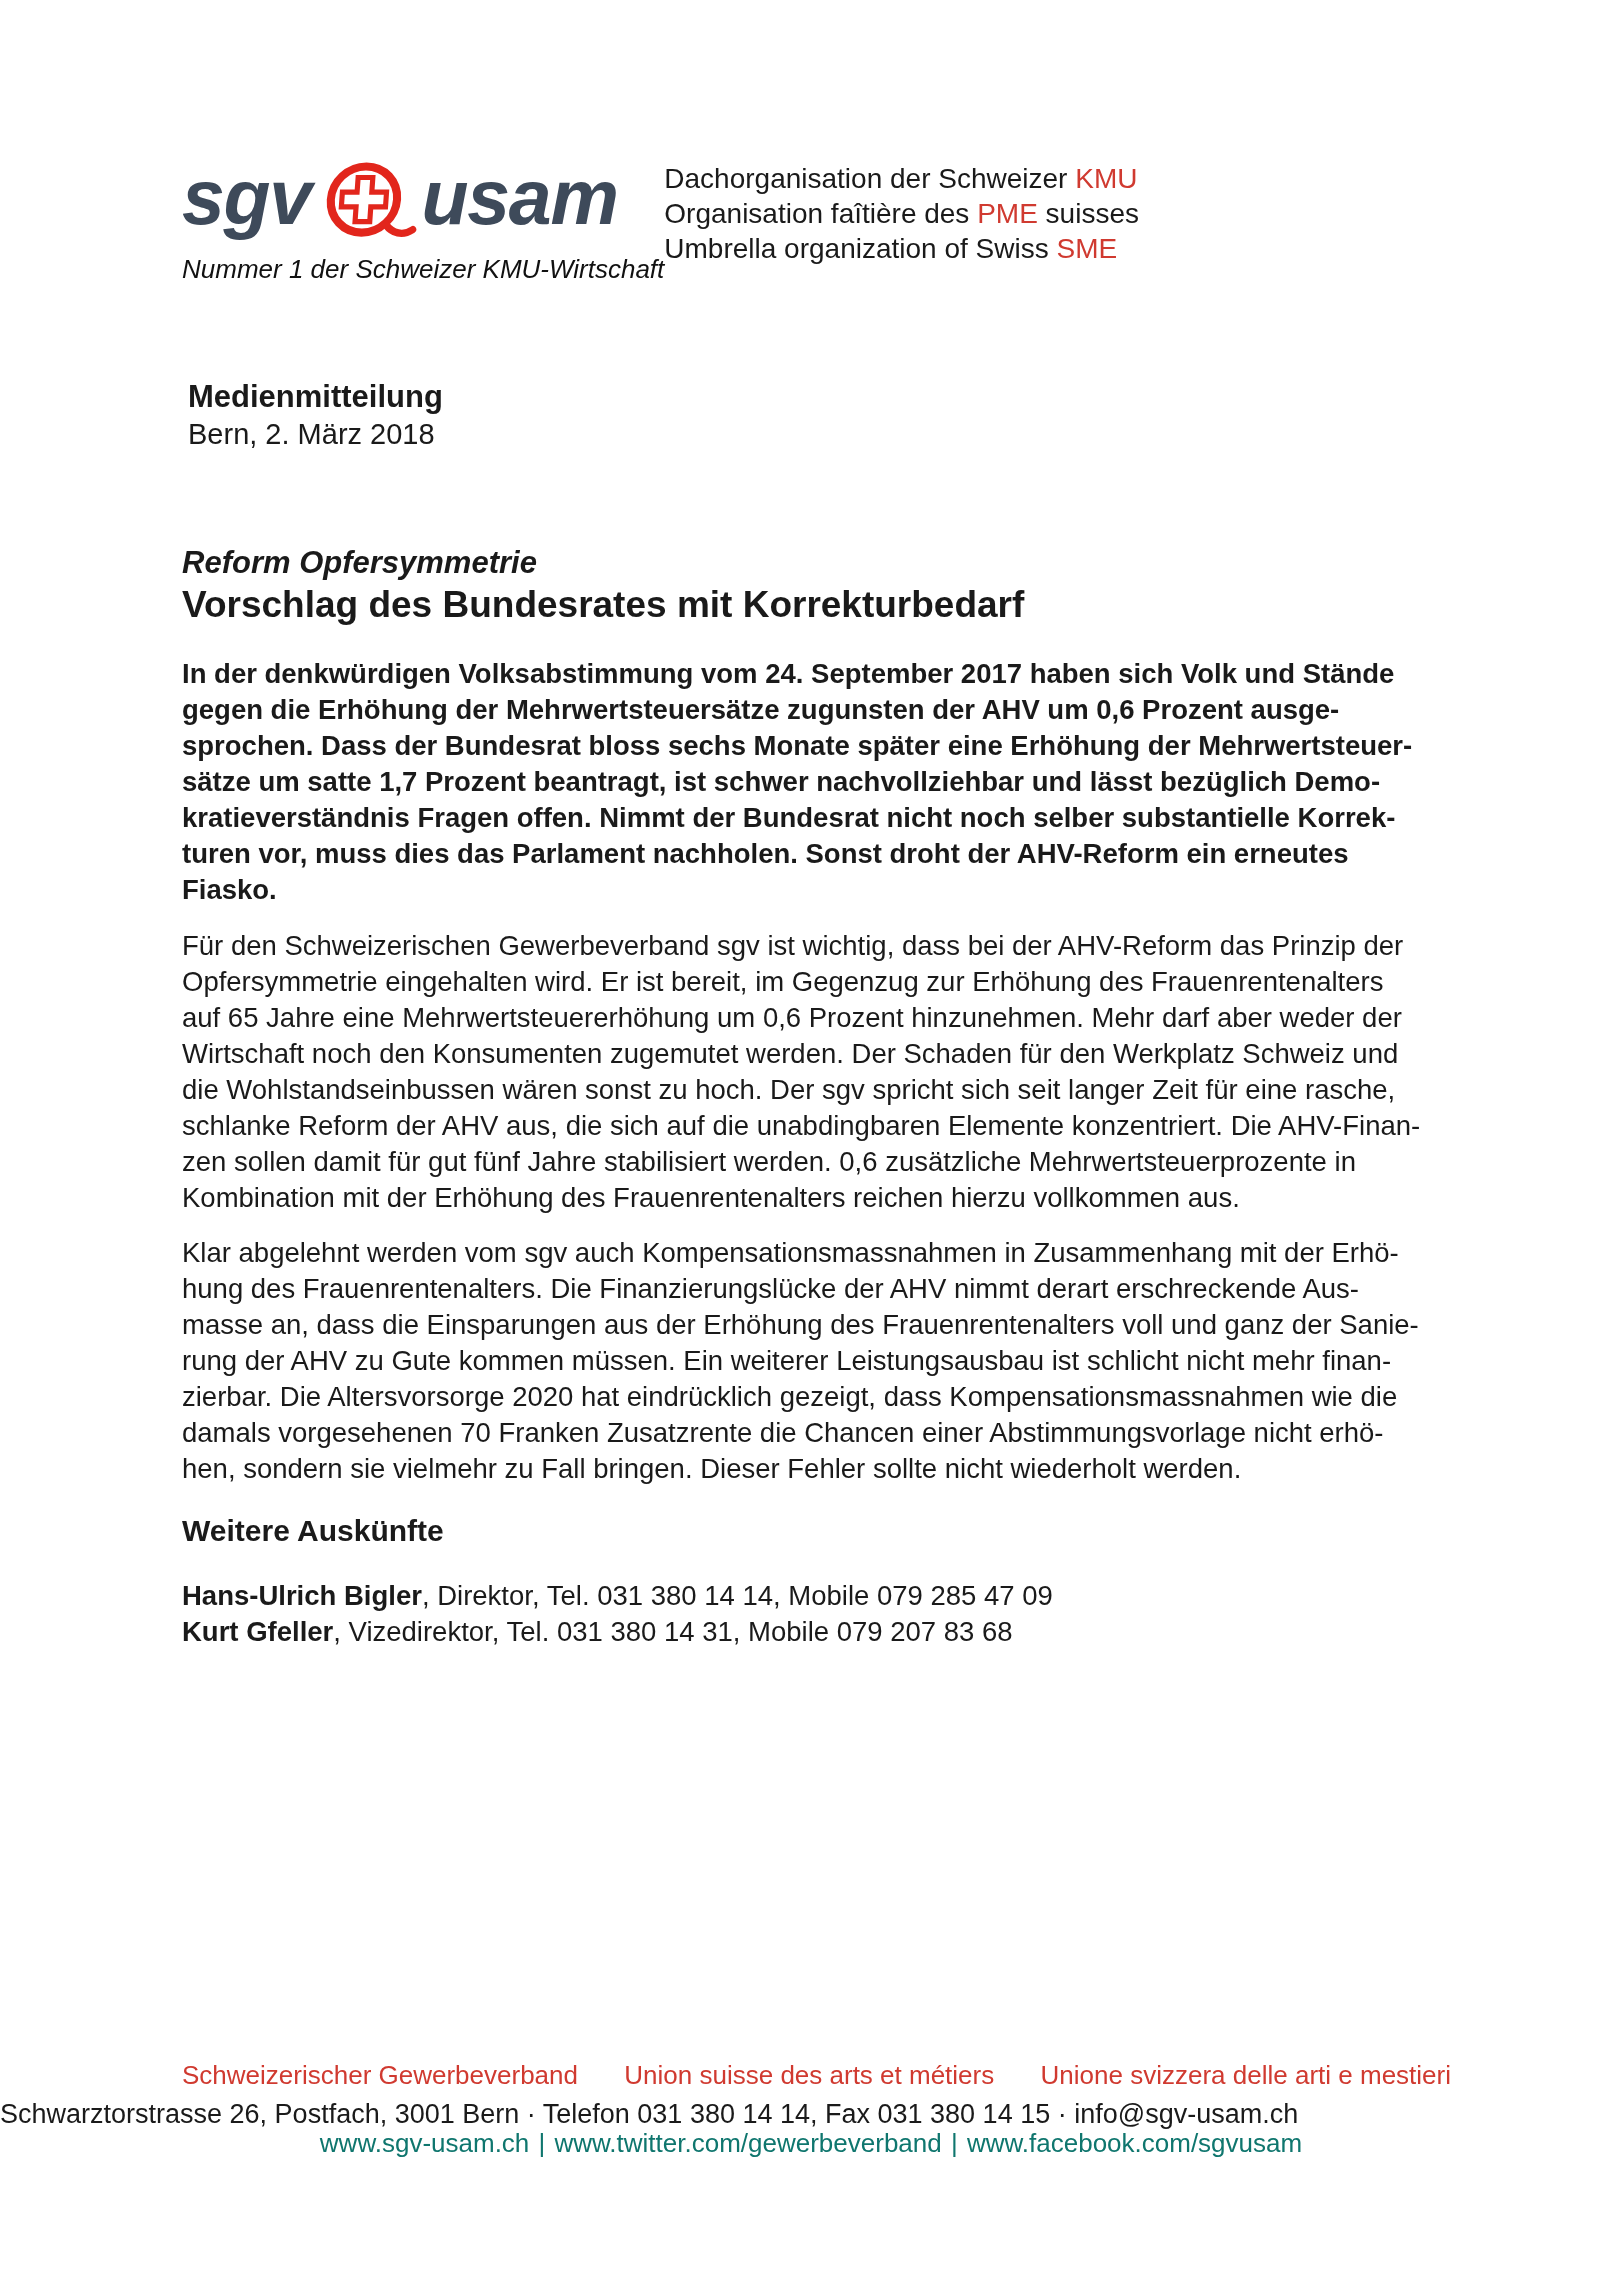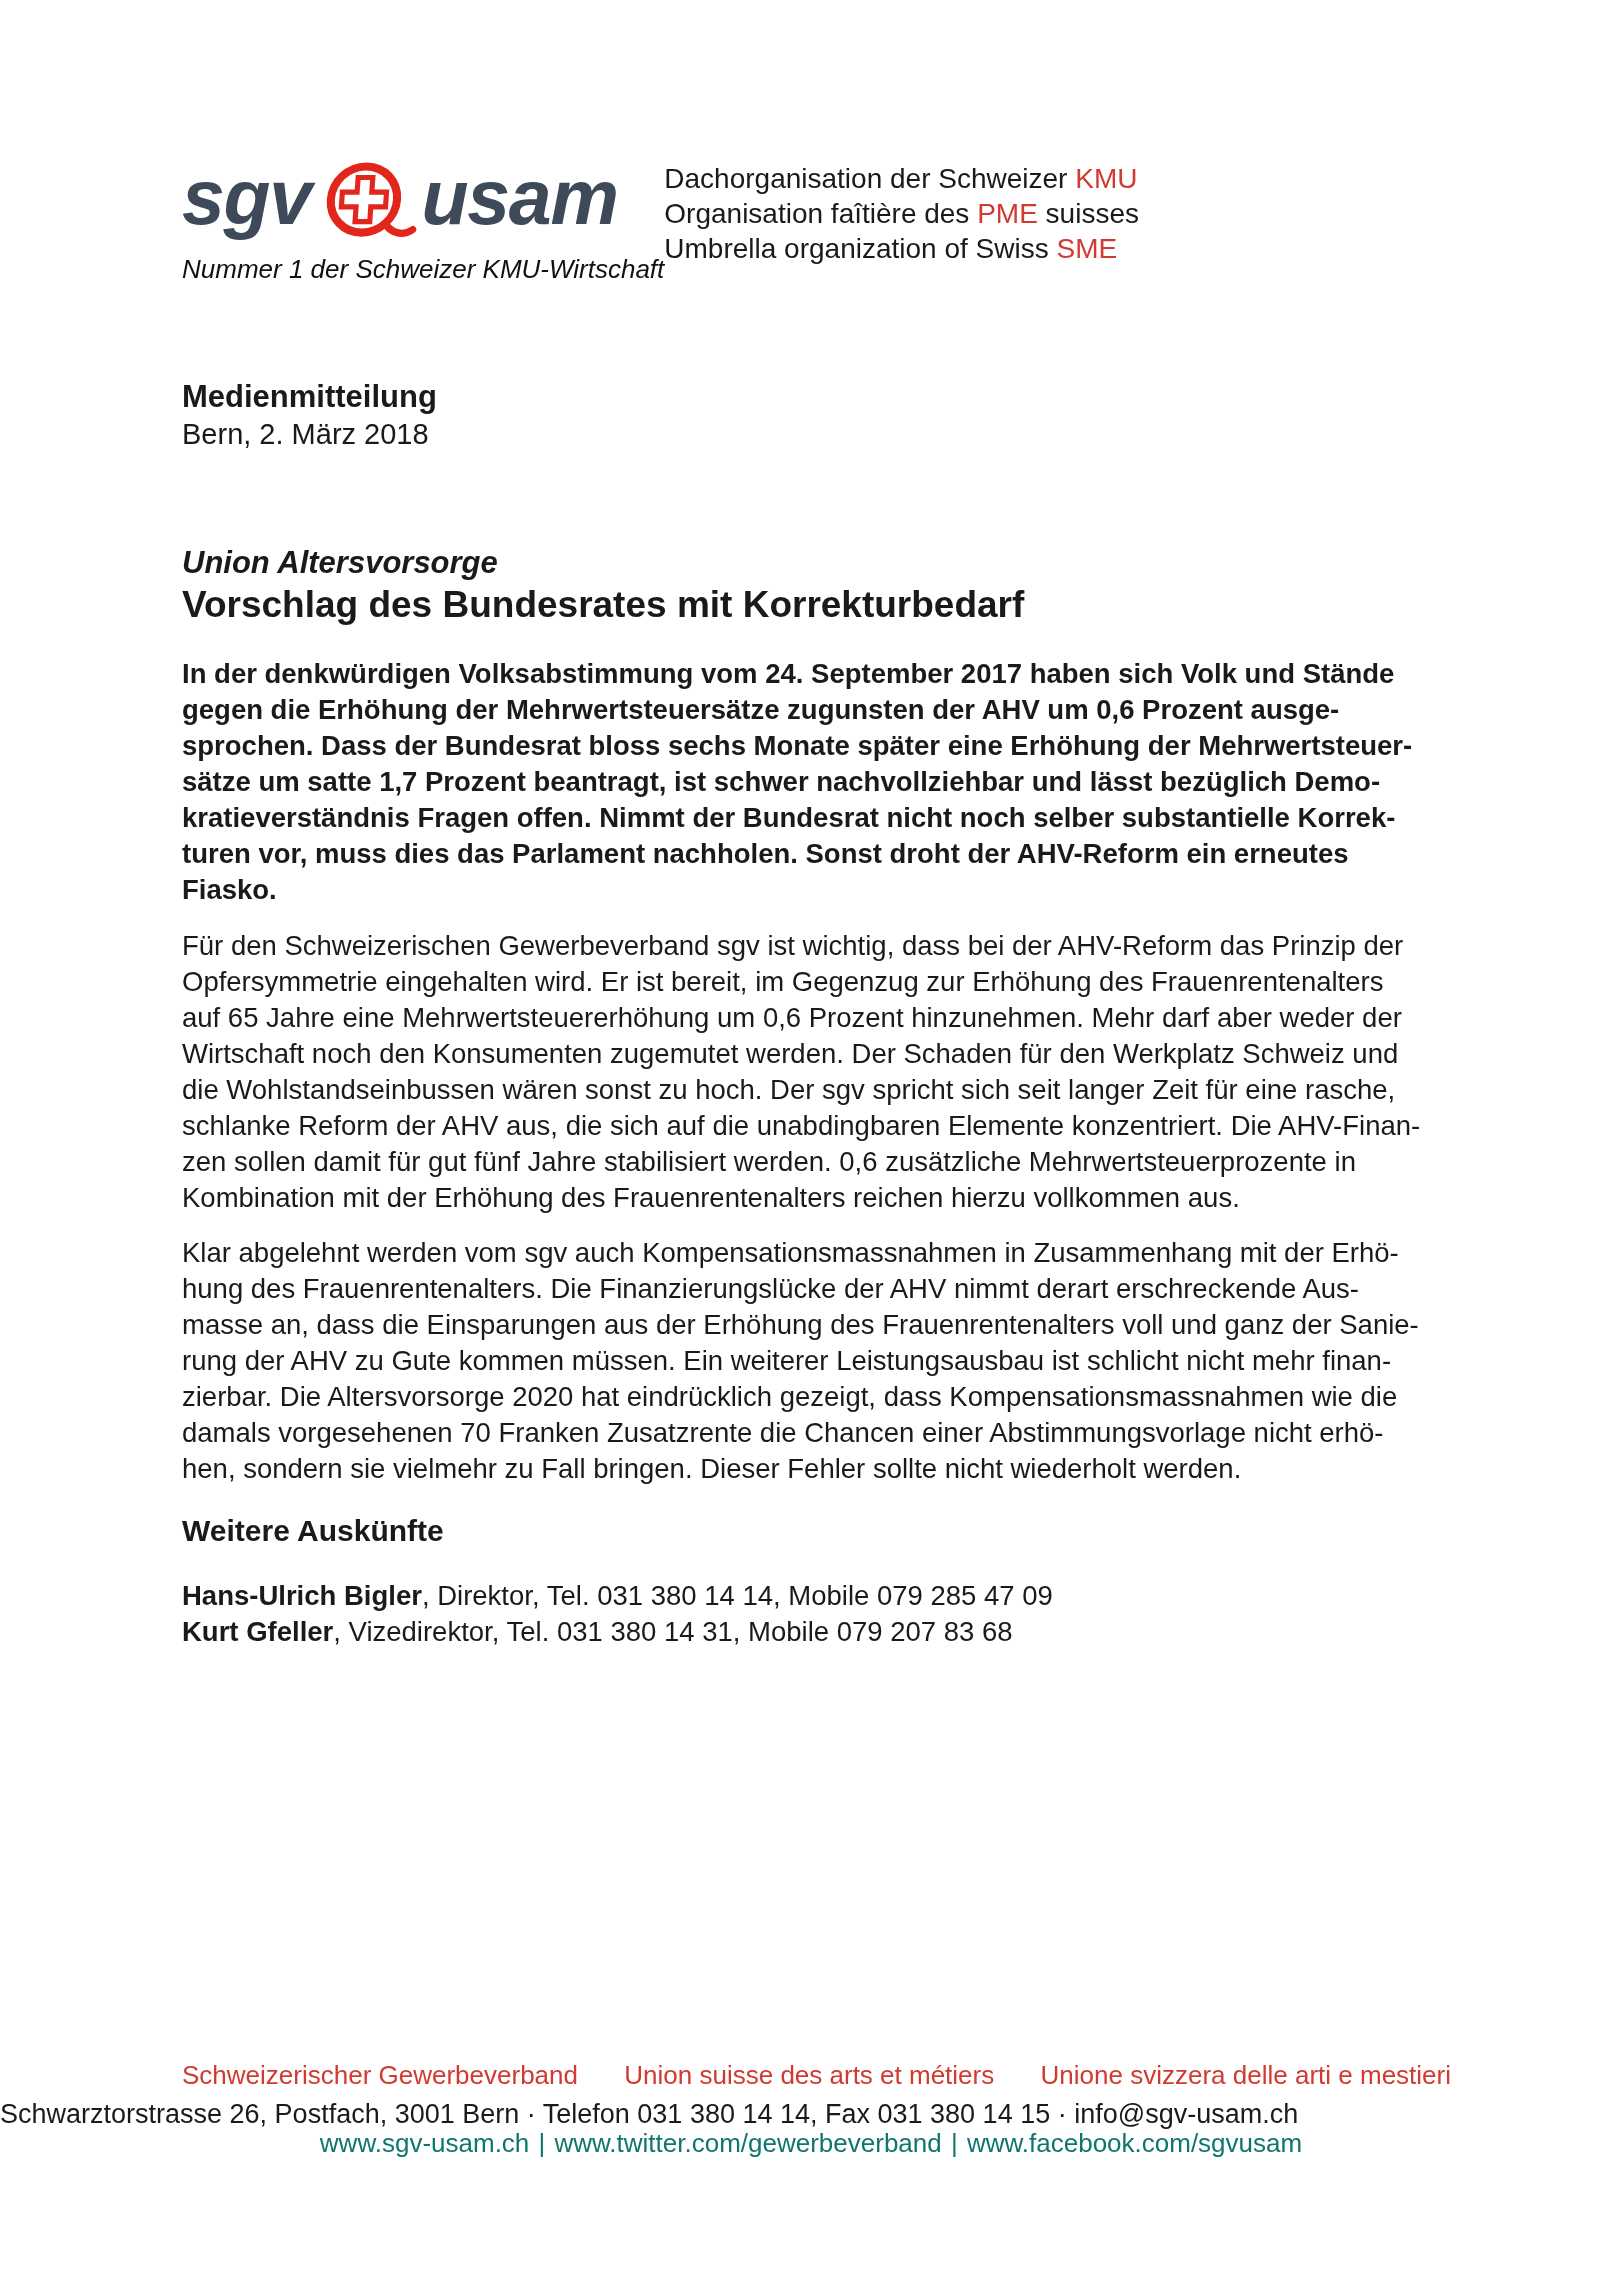--- a/index.html
+++ b/index.html
@@ -61,21 +61,21 @@
     color: #1a1a1a;
     text-align: left;
     white-space: nowrap;
   }
   .accent-red { color: #d03a30; }
 
   
   .meta {
     position: absolute;
     top: 378px;
-    left: 182px;
+    left: 188px;
     font-size: 29px;
     line-height: 37px;
   }
   .doc-kind {
     font-weight: bold;
     font-size: 31px;
     line-height: 38px;
   }
 
   
@@ -198,21 +198,21 @@
       </div>
     </div>
   </header>
 
   <section class="meta">
     <div class="doc-kind">Medienmitteilung</div>
     <div class="dateline">Bern, 2. März 2018</div>
   </section>
 
   <main class="content">
-    <div class="kicker">Union Altersvorsorge</div>
+    <div class="kicker">Reform Opfersymmetrie</div>
     <h1 class="title">Vorschlag des Bundesrates mit Korrekturbedarf</h1>
 
     <p class="lead pre">In der denkwürdigen Volksabstimmung vom 24. September 2017 haben sich Volk und Stände
 gegen die Erhöhung der Mehrwertsteuersätze zugunsten der AHV um 0,6 Prozent ausge-
 sprochen. Dass der Bundesrat bloss sechs Monate später eine Erhöhung der Mehrwertsteuer-
 sätze um satte 1,7 Prozent beantragt, ist schwer nachvollziehbar und lässt bezüglich Demo-
 kratieverständnis Fragen offen. Nimmt der Bundesrat nicht noch selber substantielle Korrek-
 turen vor, muss dies das Parlament nachholen. Sonst droht der AHV-Reform ein erneutes
 Fiasko.</p>
 

